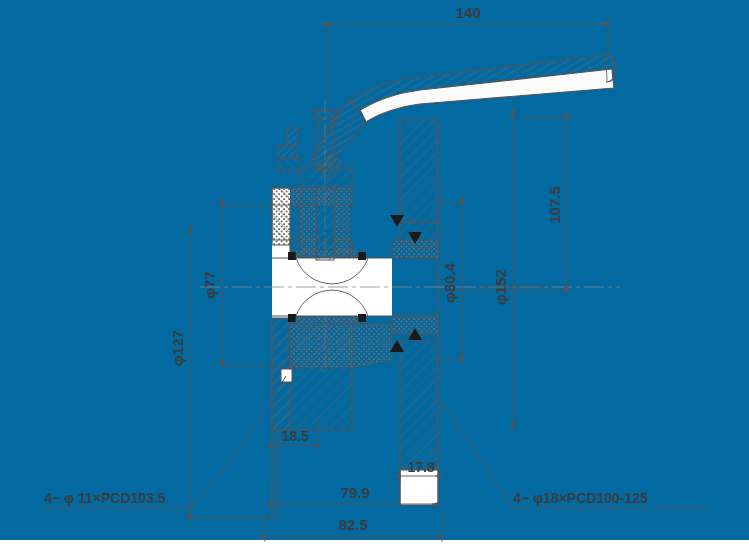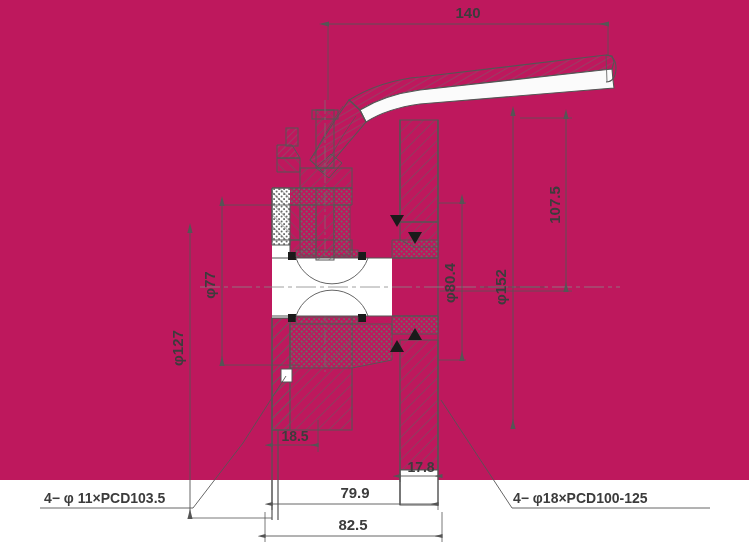--- a/index.html
+++ b/index.html
@@ -1,18 +1,18 @@
 <!DOCTYPE html>
 <html><head>
 <meta charset="utf-8">
 <style>
   html,body{margin:0;padding:0;background:#ffffff;}
   body{width:749px;height:559px;overflow:hidden;
        font-family:"Liberation Sans","DejaVu Sans",sans-serif;}
-  #sheet{position:relative;width:749px;height:480px;background:#be185d;}
+  #sheet{position:relative;width:749px;height:540px;background:#0369a1;}
   svg{display:block;}
   .dimtxt{font-family:"Liberation Sans","DejaVu Sans",sans-serif;
           font-size:15px;fill:#3c3c3c;font-weight:600;}
   .dimtxt.small{font-size:14px;}
   .calltxt{font-family:"Liberation Sans","DejaVu Sans",sans-serif;
            font-size:14px;fill:#3c3c3c;font-weight:600;}
 </style>
 </head>
 <body>
 

